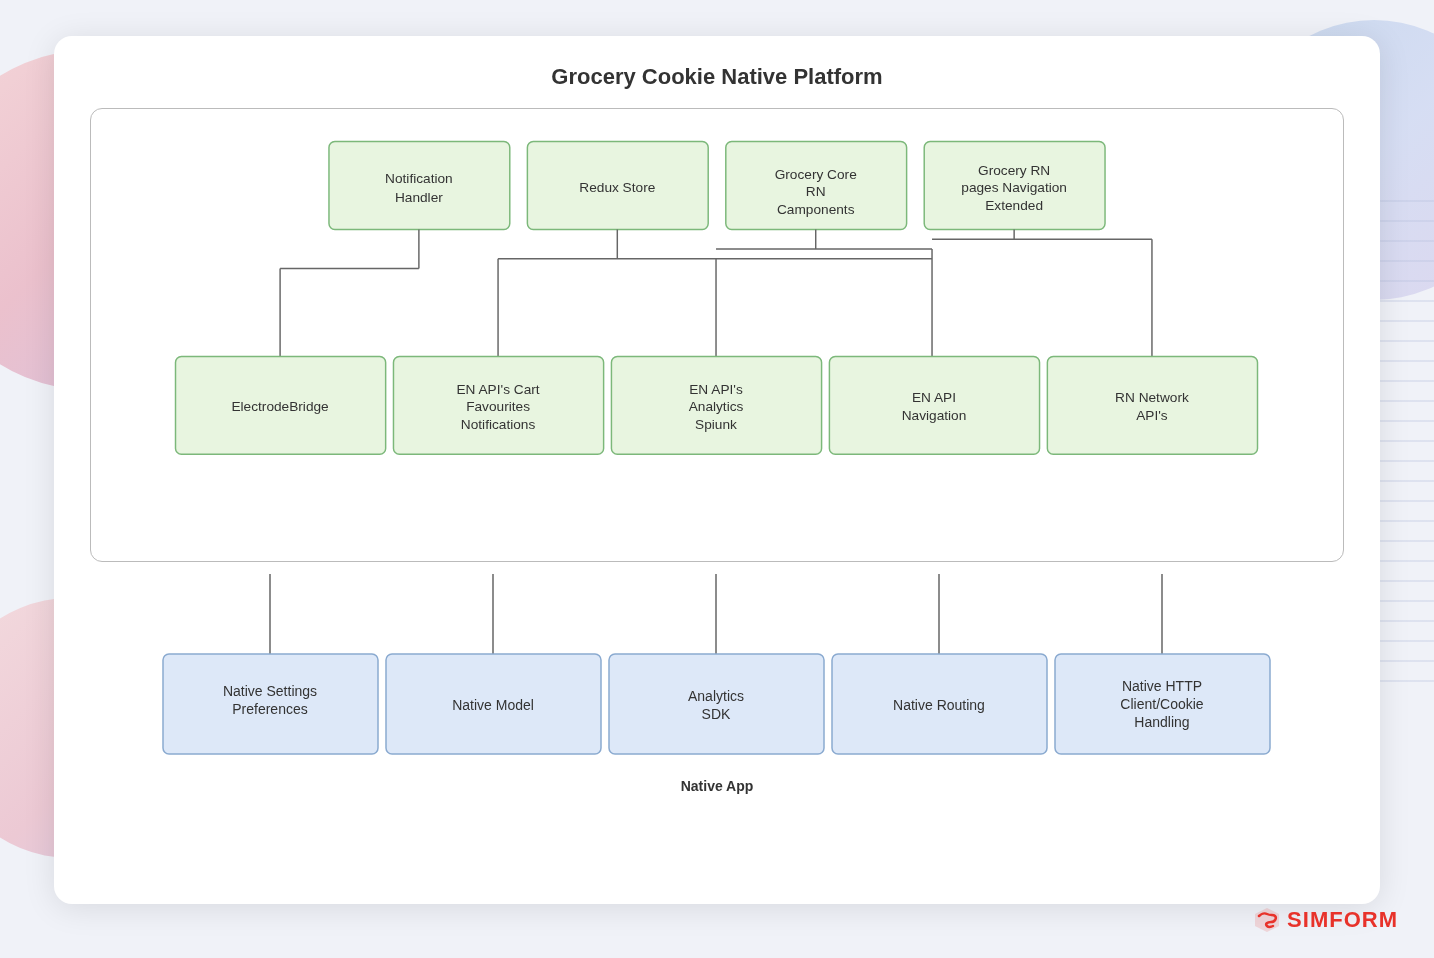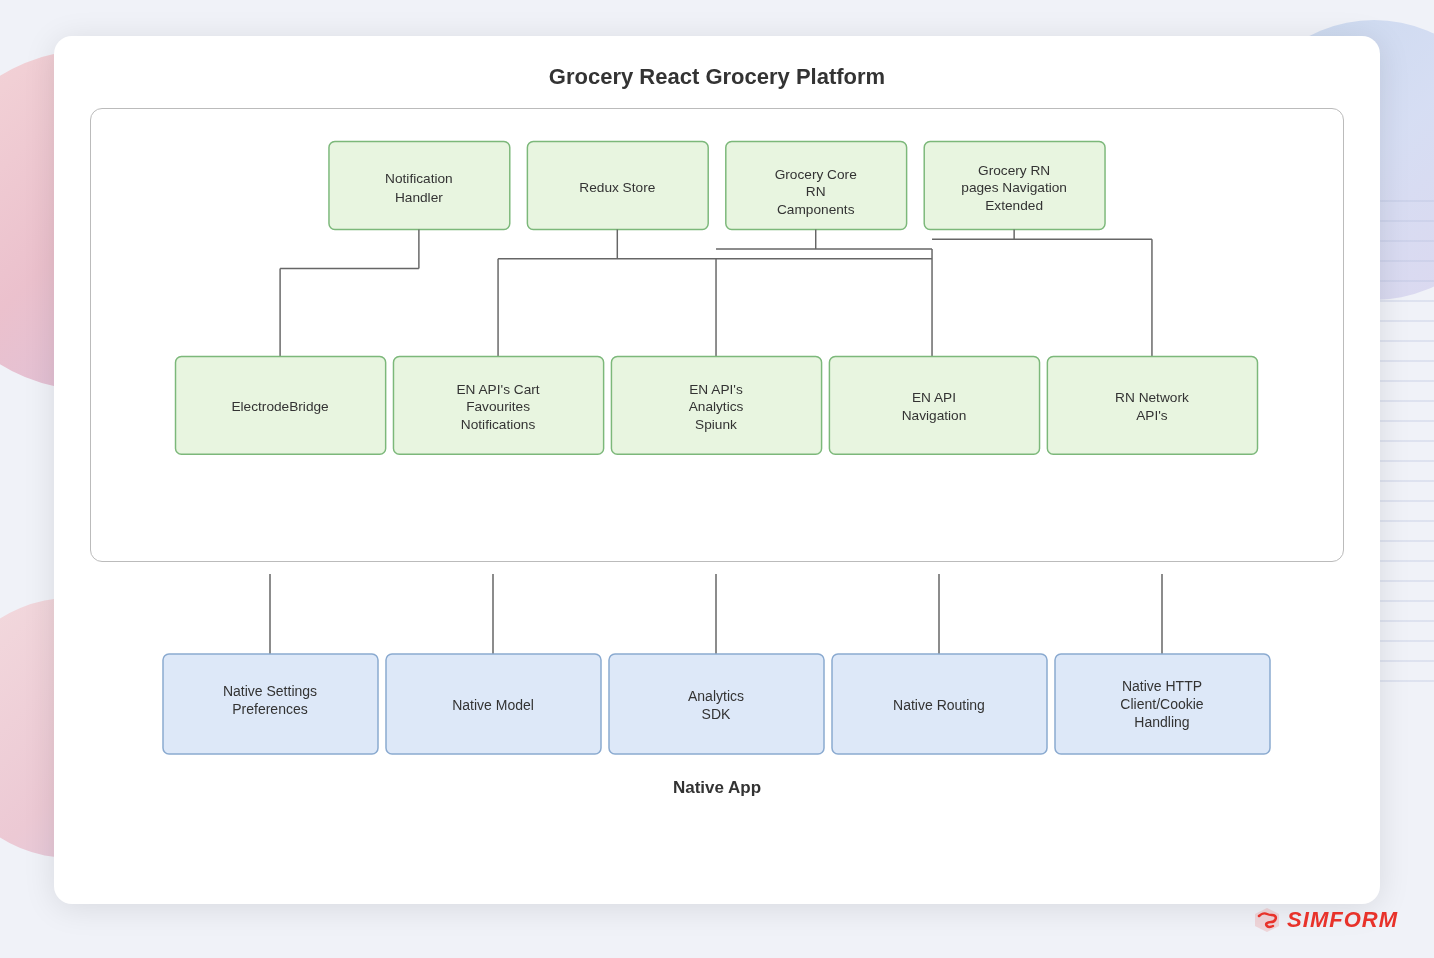--- a/index.html
+++ b/index.html
@@ -89,36 +89,35 @@
     .platform-section {
       border: 1.5px solid #bbb;
       border-radius: 12px;
       padding: 18px 20px 14px 20px;
       margin-bottom: 14px;
       position: relative;
     }
 
     .native-app-label {
       text-align: center;
-      font-size: 17px;
+      font-size: 14px;
       font-weight: 600;
       color: #333;
       margin-top: 12px;
     }
 
     
     .simform-logo {
       position: absolute;
       bottom: 22px;
       right: 36px;
       z-index: 2;
       display: flex;
       align-items: center;
       gap: 4px;
-      font-style: italic;
     }
     .simform-logo-text {
       font-size: 22px;
       font-weight: 700;
       color: #e8322a;
       letter-spacing: 1px;
     }
     .simform-icon {
       width: 32px;
       height: 32px;
@@ -127,21 +126,21 @@
 </head>
 <body>
 
 <div class="bg-circle-left"></div>
 <div class="bg-circle-left-bottom"></div>
 <div class="bg-circle-right"></div>
 <div class="bg-stripe"></div>
 
 <div class="diagram-wrapper">
 
-  <div class="diagram-title">Grocery React Grocery Platform</div>
+  <div class="diagram-title">Grocery Cookie Native Platform</div>
 
   <div class="platform-section">
 
     <svg width="100%" height="420" viewBox="0 0 1240 420" style="display:block;">
 
       <rect x="223" y="10" width="185" height="90" rx="6" fill="#e8f5e0" stroke="#7cb87a" stroke-width="1.5"></rect>
       <text x="315" y="52" text-anchor="middle" font-size="14" fill="#333" font-family="Arial,sans-serif">Notification</text>
       <text x="315" y="72" text-anchor="middle" font-size="14" fill="#333" font-family="Arial,sans-serif">Handler</text>
 
       <rect x="426" y="10" width="185" height="90" rx="6" fill="#e8f5e0" stroke="#7cb87a" stroke-width="1.5"></rect>

